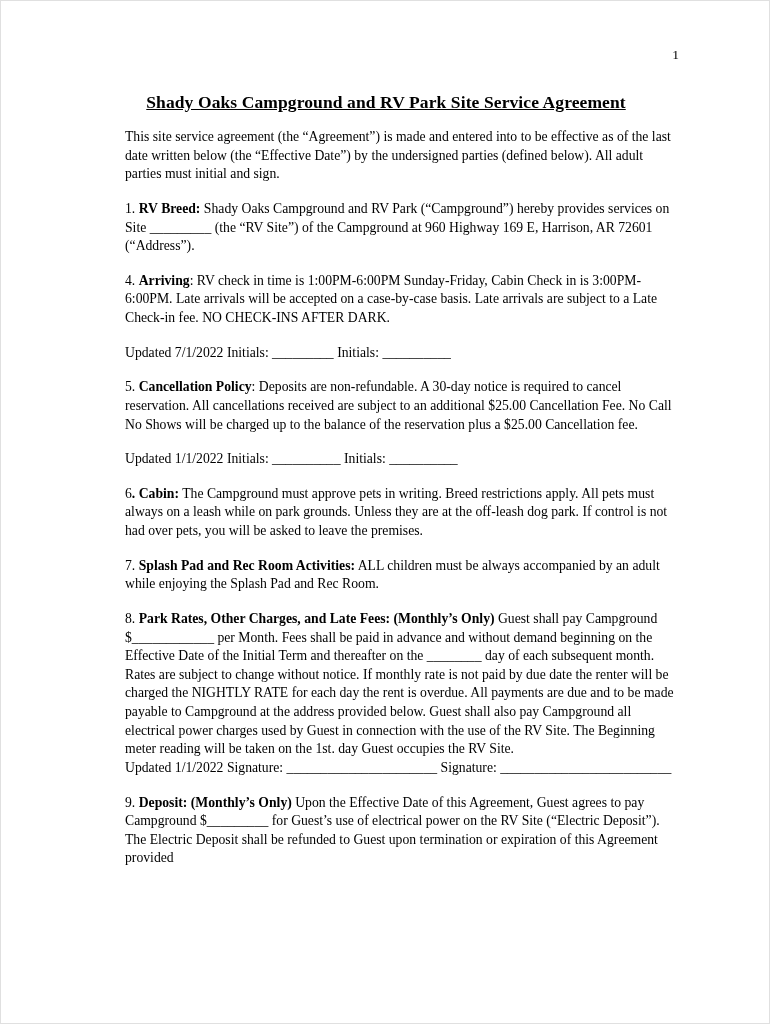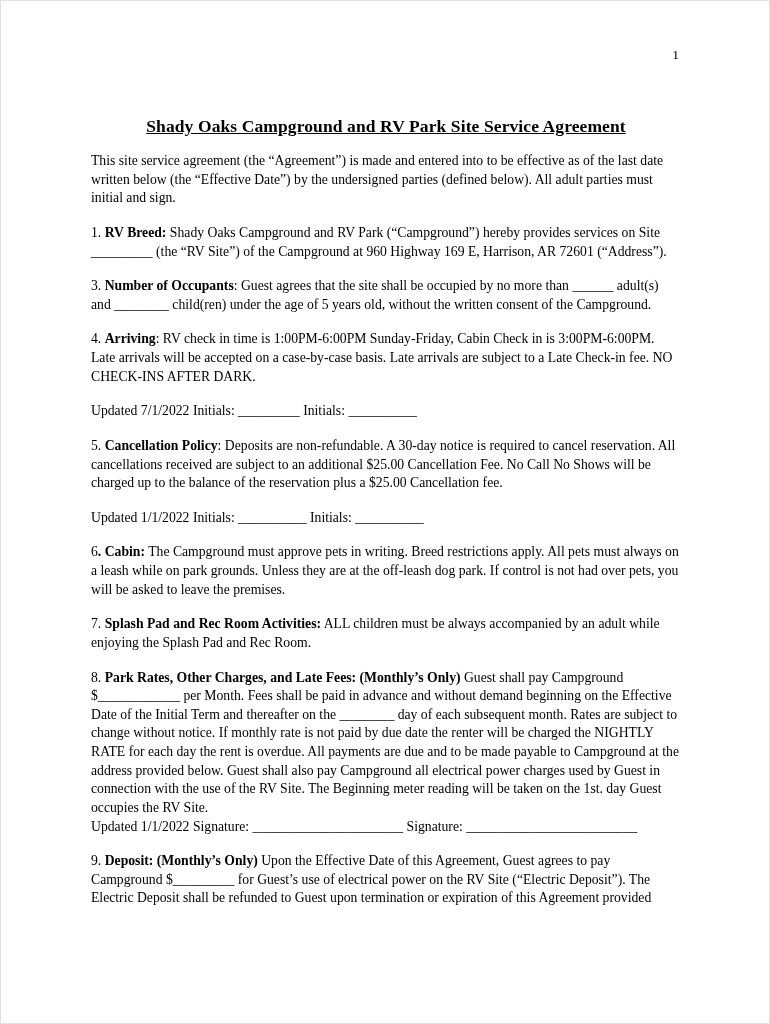--- a/index.html
+++ b/index.html
@@ -16,50 +16,50 @@
     color: #000000;
   }
   .page-number {
     position: absolute;
     top: 47px;
     right: 90px;
     font-size: 13.5px;
     line-height: 1;
   }
   .content {
-    padding: 115px 88px 0 90px;
+    padding: 91px 88px 0 90px;
   }
   .doc-title {
     text-align: center;
     font-weight: bold;
     font-size: 17.5px;
     text-decoration: underline;
     margin-bottom: 15px;
     letter-spacing: 0.1px;
   }
   .para {
     font-size: 13.7px;
     line-height: 1.36;
     margin-bottom: 16px;
+    margin-left: 34px;
   }
   .para:last-child { margin-bottom: 0; }
   .b { font-weight: bold; }
   .u { }
 </style>
 </head>
 <body>
 
 <div class="page">
   <div class="page-number">1</div>
   <div class="content">
     <div class="doc-title">Shady Oaks Campground and RV Park Site Service Agreement</div>
     <div>
         <p class="para"><span>This site service agreement (the “Agreement”) is made and entered into to be effective as of the last date written below (the “Effective Date”) by the undersigned parties (defined below). All adult parties must initial and sign.</span></p>
         <p class="para"><span>1. </span><span class="b">RV Breed:</span><span> Shady Oaks Campground and RV Park (“Campground”) hereby provides services on Site _________ (the “RV Site”) of the Campground at 960 Highway 169 E, Harrison, AR 72601 (“Address”).</span></p>
-        <p class="para"><span>3. </span><span class="b">Number of Occupants</span><span>: Guest agrees that the site shall be occupied by no more than ______ adult(s) and ________ child(ren) under the age of 5 years old, without the written consent of the Campground.</span></p>
         <p class="para"><span>4. </span><span class="b">Arriving</span><span>: RV check in time is 1:00PM-6:00PM Sunday-Friday, Cabin Check in is 3:00PM-6:00PM. Late arrivals will be accepted on a case-by-case basis. Late arrivals are subject to a Late Check-in fee. NO CHECK-INS AFTER DARK.</span></p>
         <p class="para"><span>Updated 7/1/2022 Initials: _________ Initials: __________</span></p>
         <p class="para"><span>5. </span><span class="b">Cancellation Policy</span><span>: Deposits are non-refundable. A 30-day notice is required to cancel reservation. All cancellations received are subject to an additional $25.00 Cancellation Fee. </span><span class="u">No Call No Shows</span><span> will be charged up to the balance of the reservation plus a $25.00 Cancellation fee.</span></p>
         <p class="para"><span>Updated 1/1/2022 Initials: __________ Initials: __________</span></p>
         <p class="para"><span>6</span><span class="b">. Cabin:</span><span> The Campground must approve pets in writing. Breed restrictions apply. All pets must always on a leash while on park grounds. Unless they are at the off-leash dog park. If control is not had over pets, you will be asked to leave the premises.</span></p>
         <p class="para"><span>7. </span><span class="b">Splash Pad and Rec Room Activities:</span><span> ALL children must be always accompanied by an adult while enjoying the Splash Pad and Rec Room.</span></p>
         <p class="para"><span>8. </span><span class="b">Park Rates, Other Charges, and Late Fees: (Monthly’s Only)</span><span> Guest shall pay Campground $____________ per Month. Fees shall be paid in advance and without demand beginning on the Effective Date of the Initial Term and thereafter on the ________ day of each subsequent month. Rates are subject to change without notice. If monthly rate is not paid by due date the renter will be charged the NIGHTLY RATE for each day the rent is overdue. All payments are due and to be made payable to Campground at the address provided below. Guest shall also pay Campground all electrical power charges used by Guest in connection with the use of the RV Site. The Beginning meter reading will be taken on the 1st. day Guest occupies the RV Site.</span><br><span>Updated 1/1/2022 Signature: ______________________ Signature: _________________________</span></p>
         <p class="para"><span>9. </span><span class="b">Deposit: (Monthly’s Only)</span><span> Upon the Effective Date of this Agreement, Guest agrees to pay Campground $_________ for Guest’s use of electrical power on the RV Site (“Electric Deposit”). The Electric Deposit shall be refunded to Guest upon termination or expiration of this Agreement provided</span></p>
       </div>
   </div>

